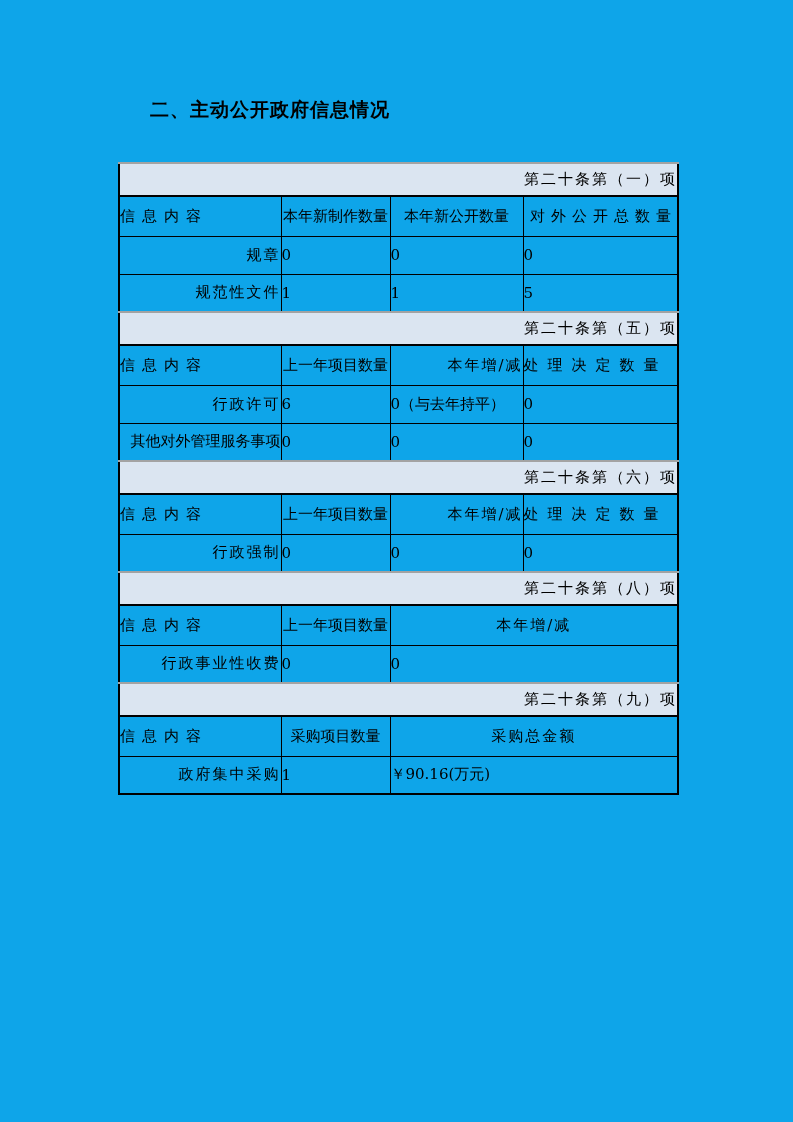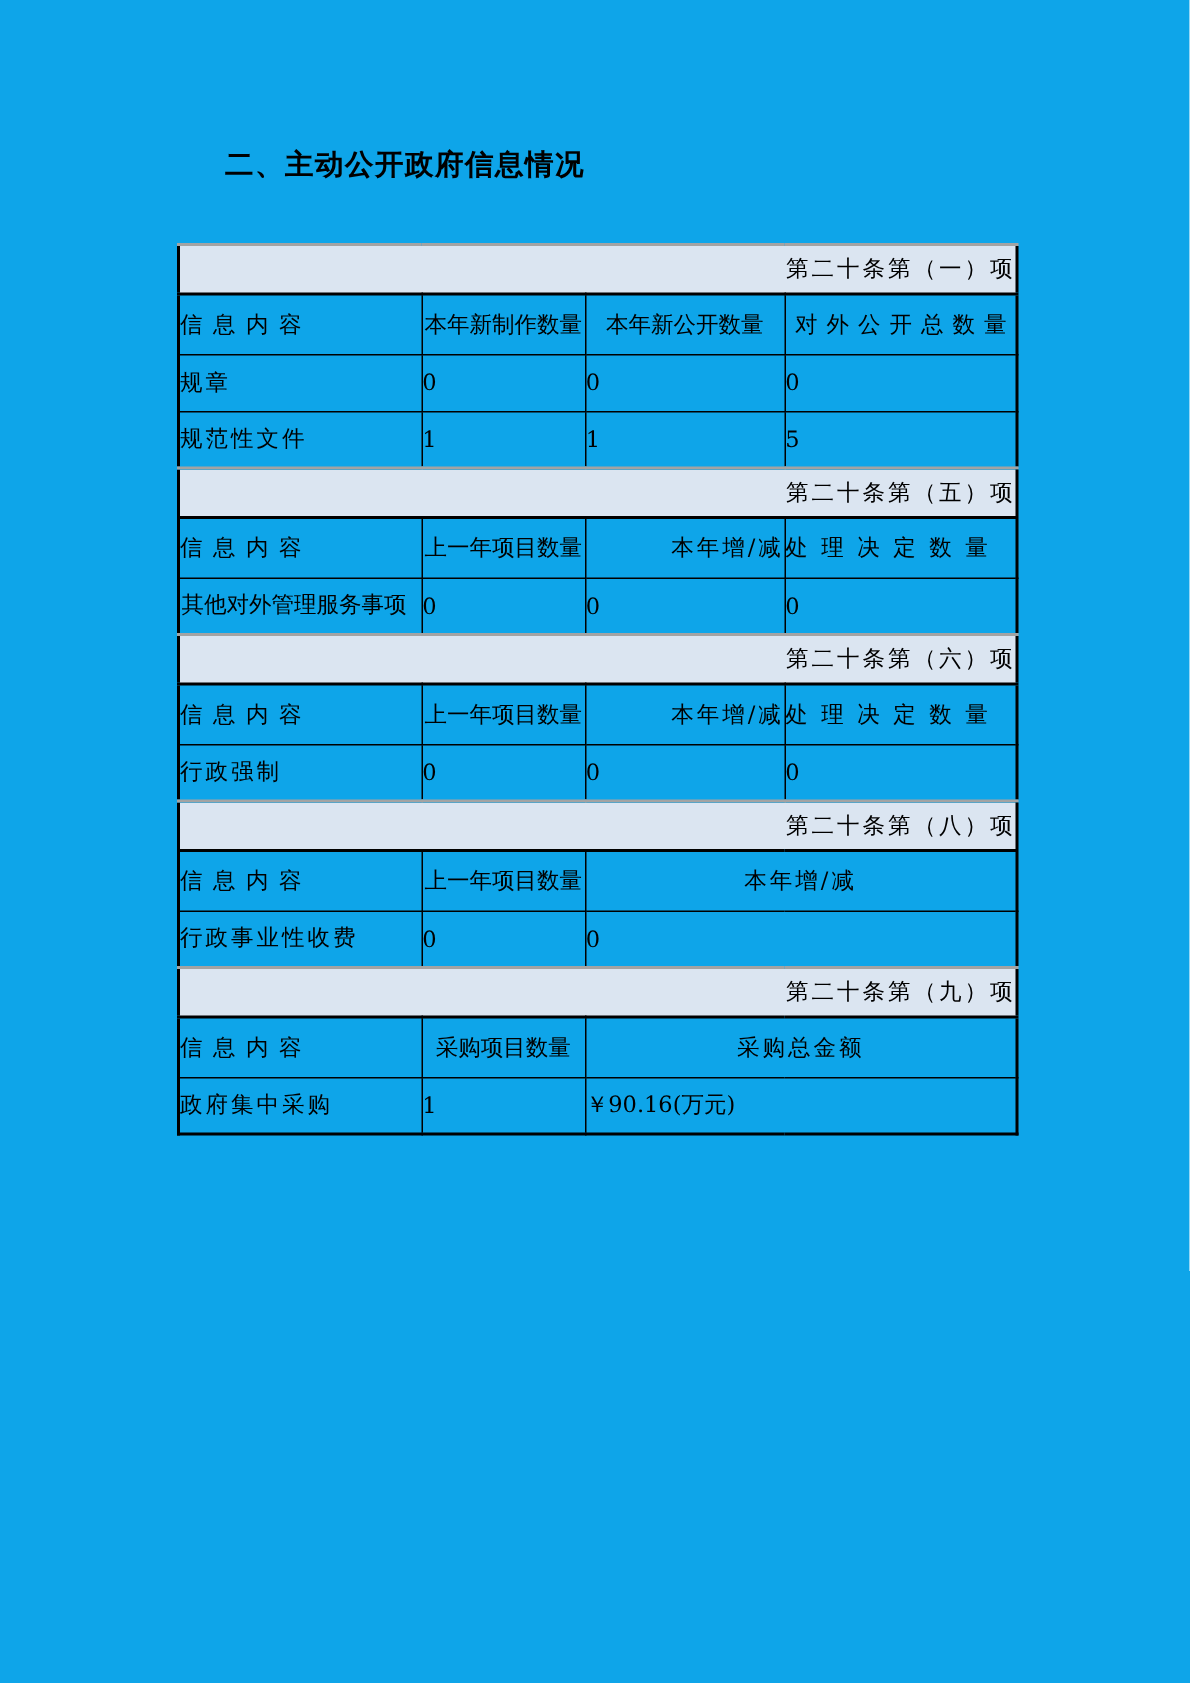--- a/index.html
+++ b/index.html
@@ -51,21 +51,21 @@
     letter-spacing: 2px;
   }
   tr.hdr { height: 40px; }
   tr.row { height: 38px; }
   td.h-cap   { text-align: left; padding-right: 8px; letter-spacing: 7px; }
   td.h-fill  { text-align: center;  padding-left: 2px;  letter-spacing: 0px; }
   td.h-sp4   { text-align: right;  padding-left: 2px;  letter-spacing: 6px; margin-left: 19px; }
   td.h-right { text-align: right; padding-right: 7px; letter-spacing: 2px; }
   td.h-wide  { text-align: left;  padding-left: 2px;  letter-spacing: 9px; }
   td.h-merged{ text-align: center; letter-spacing: 2px; }
-  td.c-label { text-align: left; padding-left: 22px; letter-spacing: 2px; }
+  td.c-label { text-align: right; padding-left: 22px; letter-spacing: 2px; }
   td.c-label.tight { padding-left: 1px; letter-spacing: 0; }
   td.c-val   { text-align: left; padding-left: 2px; }
 </style>
 </head>
 <body>
 
 <div class="page">
 
   <h2 class="doc-title">二、主动公开政府信息情况</h2>
 
@@ -101,20 +101,26 @@
       </tr>
 
       <tr class="bar">
         <td colspan="4">第二十条第（五）项</td>
       </tr>
       <tr class="hdr">
         <td class="h-cap">信息内容</td>
         <td class="h-fill">上一年项目数量</td>
         <td class="h-right">本年增/减</td>
         <td class="h-wide">处理决定数量</td>
+      </tr>
+      <tr class="row">
+        <td class="c-label">行政许可</td>
+        <td class="c-val">6</td>
+        <td class="c-val">0（与去年持平）</td>
+        <td class="c-val">0</td>
       </tr>
       <tr class="row">
         <td class="c-label tight">其他对外管理服务事项</td>
         <td class="c-val">0</td>
         <td class="c-val">0</td>
         <td class="c-val">0</td>
       </tr>
 
       <tr class="bar">
         <td colspan="4">第二十条第（六）项</td>

